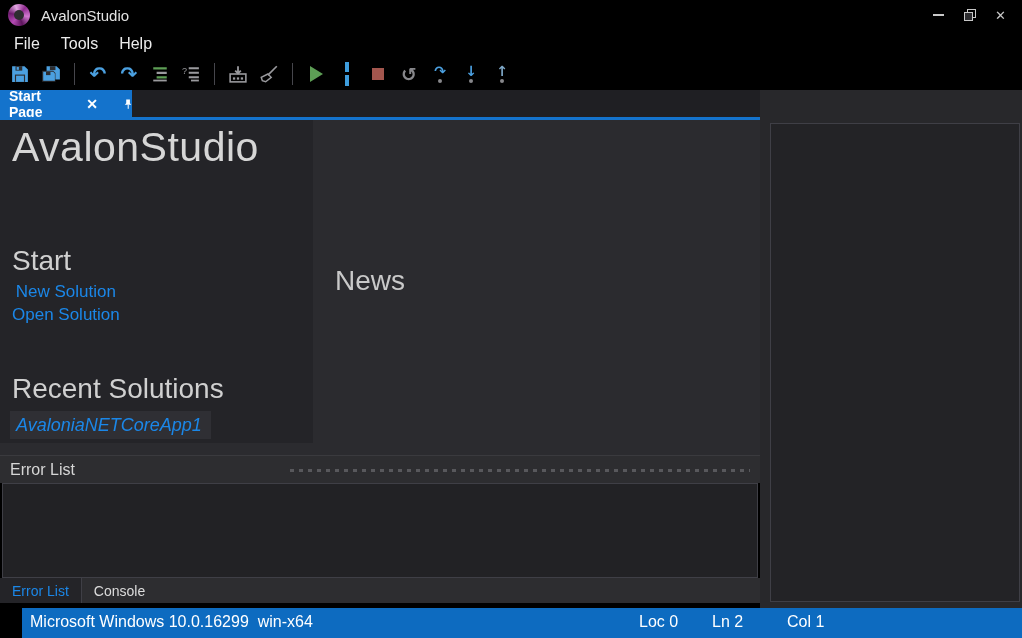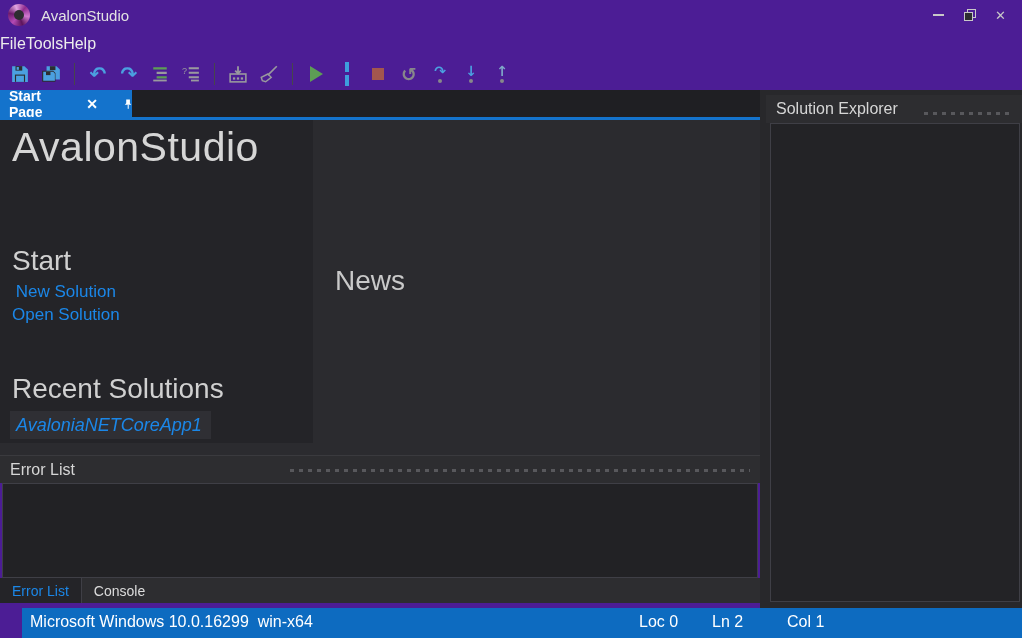--- a/index.html
+++ b/index.html
@@ -1,33 +1,33 @@
 <!DOCTYPE html>
 <html><head>
 <meta charset="utf-8">
 <style>
   * { margin:0; padding:0; box-sizing:border-box; }
   html,body { background:#1a1a1c; }
   body { font-family:"Liberation Sans", sans-serif; }
   #app {
     position:relative; width:1022px; height:638px;
-    background:#4c1d95; overflow:hidden; color:#dcdcdc;
+    background:#000000; overflow:hidden; color:#dcdcdc;
     -webkit-font-smoothing:antialiased;
   }
   
   .titlebar { position:absolute; left:0; top:0; width:1022px; height:30px; display:flex; align-items:center; }
   .logo { width:22px; height:22px; border-radius:50%; margin-left:8px; position:relative;
     background:conic-gradient(from 40deg,#8e2a8e,#d17ad1,#5c145c,#b44ab4,#6d1b6d,#e2a5e2,#8e2a8e); }
   .logo::after { content:""; position:absolute; inset:6px; border-radius:50%; background:#2d2d30; }
   .win-title { margin-left:11px; font-size:15px; color:#e2e2e2; }
   .win-controls { position:absolute; right:6px; top:0; height:30px; display:flex; }
   .win-btn { width:31px; height:30px; display:flex; align-items:center; justify-content:center; color:#c8c8c8; font-size:13px; }
   .min-glyph { width:11px; height:2px; background:#c8c8c8; }
   
-  .menubar { position:absolute; left:0; top:30px; width:962px; height:27px; display:flex; align-items:center; padding-left:0; }
+  .menubar { position:absolute; left:0; top:30px; width:962px; height:27px; display:flex; align-items:center; padding-left:14px; gap:21px; }
   .menu-item { font-size:16px; color:#ececec; }
   
   .toolbar { position:absolute; left:0; top:57px; width:1022px; height:33px; display:flex; align-items:center; padding-left:8px; gap:7px; }
   .tb { width:24px; height:24px; display:flex; align-items:center; justify-content:center; flex-direction:column; }
   .tb-sep { width:1px; height:22px; background:#46464c; margin:0 4px; }
   .glyph-blue { color:#4ba0e0; font-size:20px; font-weight:bold; line-height:18px; font-family:"DejaVu Sans",sans-serif; }
   .glyph-gray { color:#87878b; font-size:19px; font-weight:bold; line-height:18px; font-family:"DejaVu Sans",sans-serif; }
   .run-tri { width:0; height:0; border-left:13px solid #5d9e55; border-top:8px solid transparent; border-bottom:8px solid transparent; }
   .pause-bars { display:flex; gap:3px; }
   .pause-bars i { width:4px; height:14px; background:#3e9ddd; }
@@ -221,24 +221,20 @@
     <span class="panel-title">Error List</span>
     <i class="drag-dots el-dots"></i>
   </div>
   <div class="el-content"></div>
   <div class="el-tabbar">
     <div class="el-tab active">Error List</div>
     <div class="el-tab">Console</div>
   </div>
 
   <div class="se-region">
-    <div class="se-header">
-      <span class="panel-title">Solution Explorer</span>
-      <i class="drag-dots se-dots"></i>
-    </div>
     <div class="se-body"></div>
   </div>
 
   <div class="statusbar">
     <span class="sb-platform">Microsoft Windows 10.0.16299  win-x64</span>
     <span class="sb-loc">Loc 0</span>
     <span class="sb-ln">Ln 2</span>
     <span class="sb-col">Col 1</span>
   </div>
 

